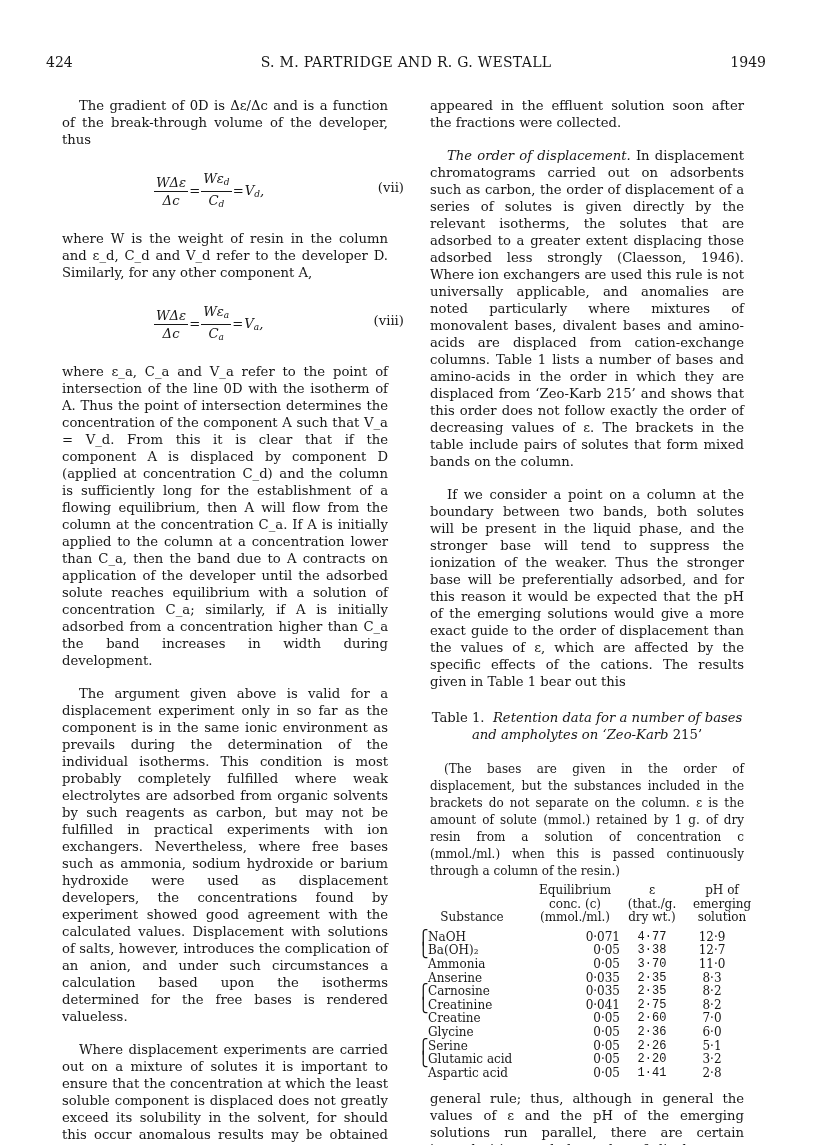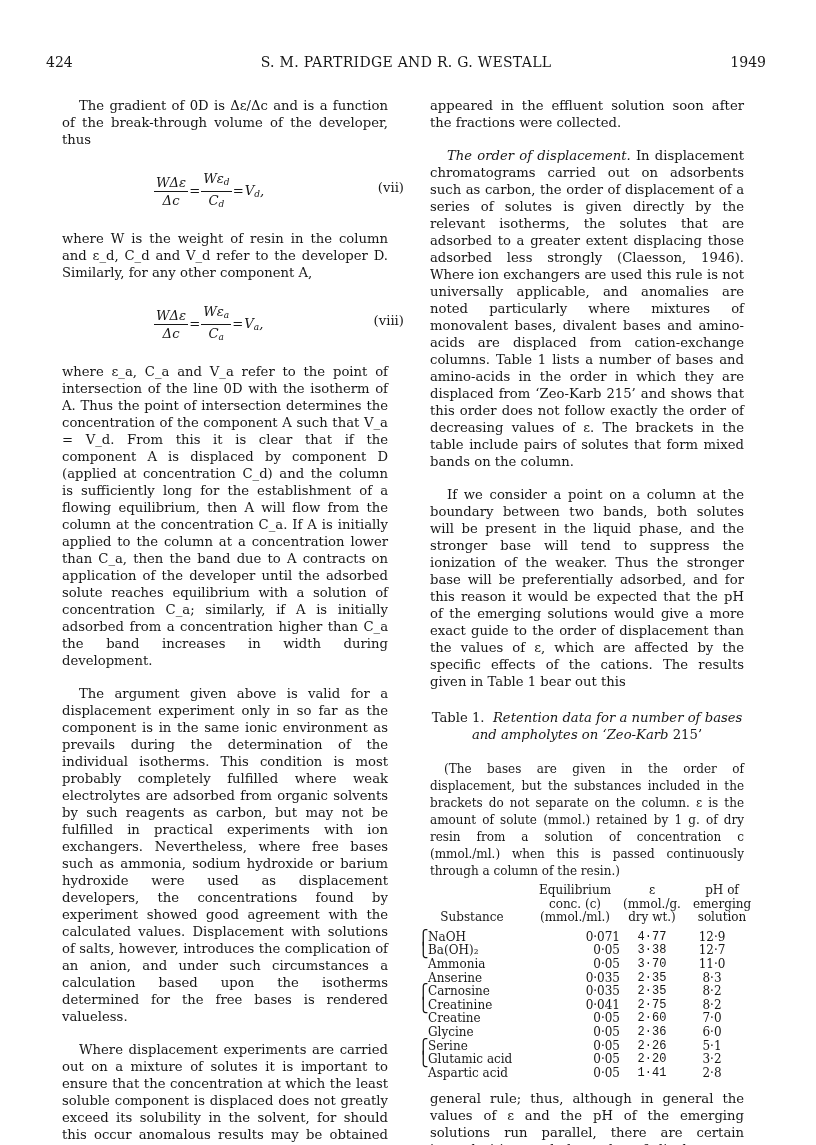--- a/index.html
+++ b/index.html
@@ -110,21 +110,21 @@
     <thead>
       <tr>
         <th>Substance</th>
         <th>
           <div>Equilibrium</div>
           <div>conc. (c)</div>
           <div>(mmol./ml.)</div>
         </th>
         <th>
           <div>ε</div>
-          <div>(mmol./g.</div>
+          <div>(that./g.</div>
           <div>dry wt.)</div>
         </th>
         <th>
           <div>pH of</div>
           <div>emerging</div>
           <div>solution</div>
         </th>
       </tr>
       <tr>
           <td colspan="4" style="height:6px"></td>

